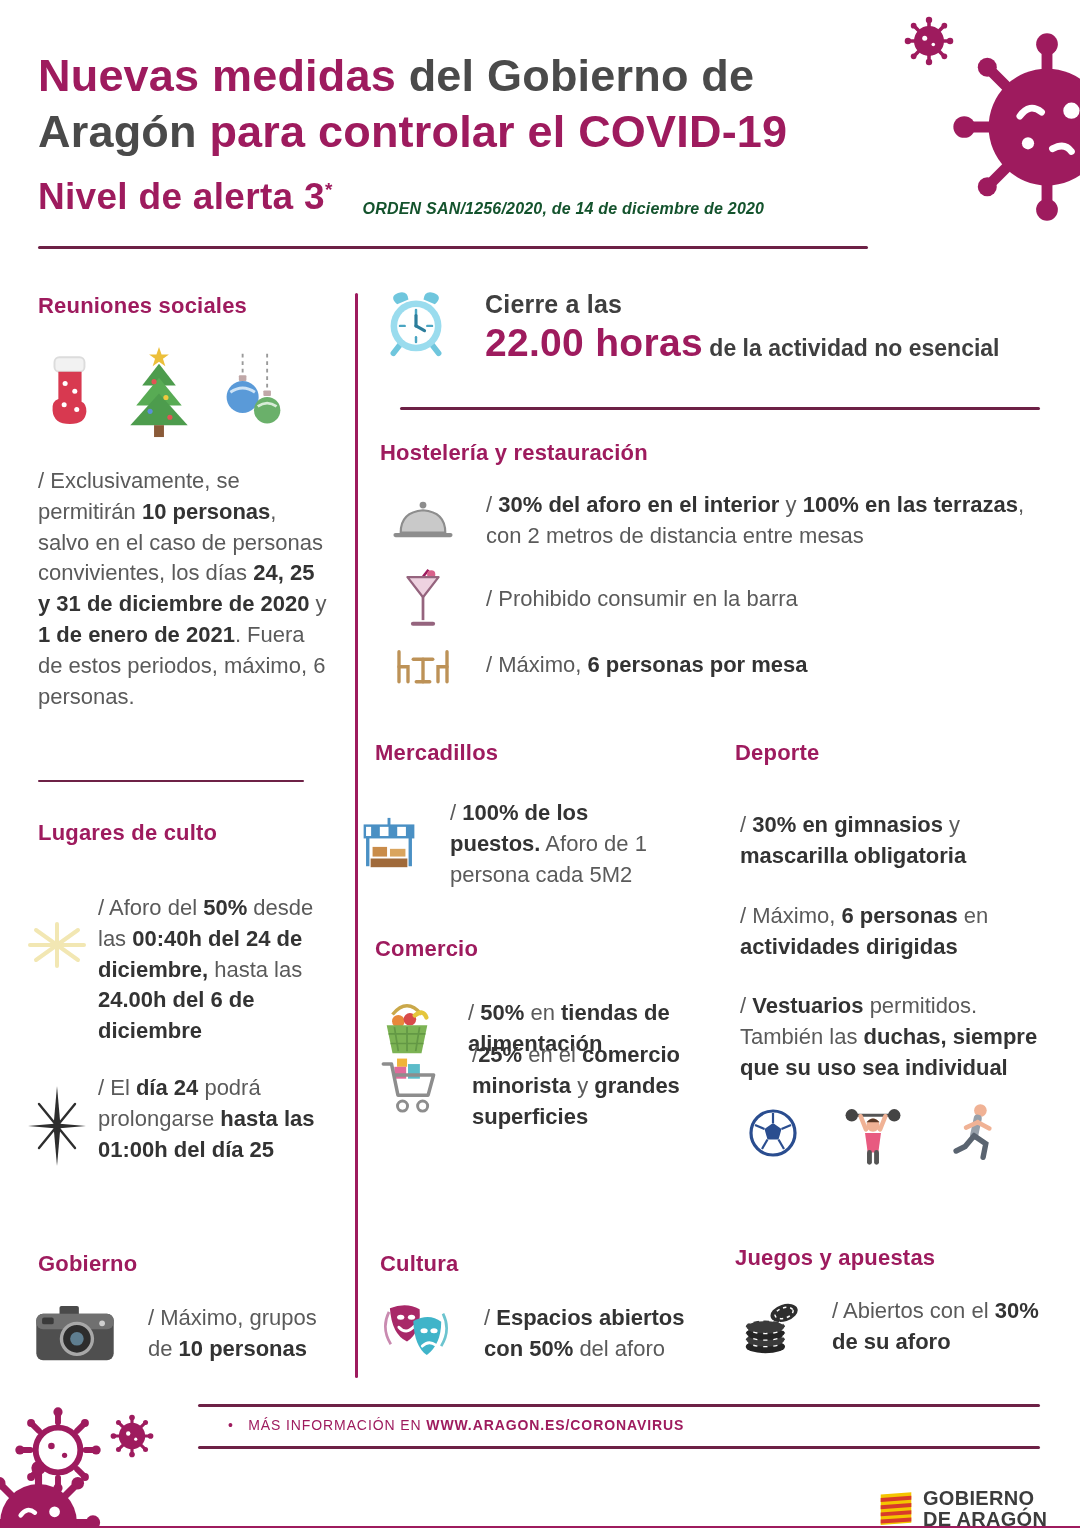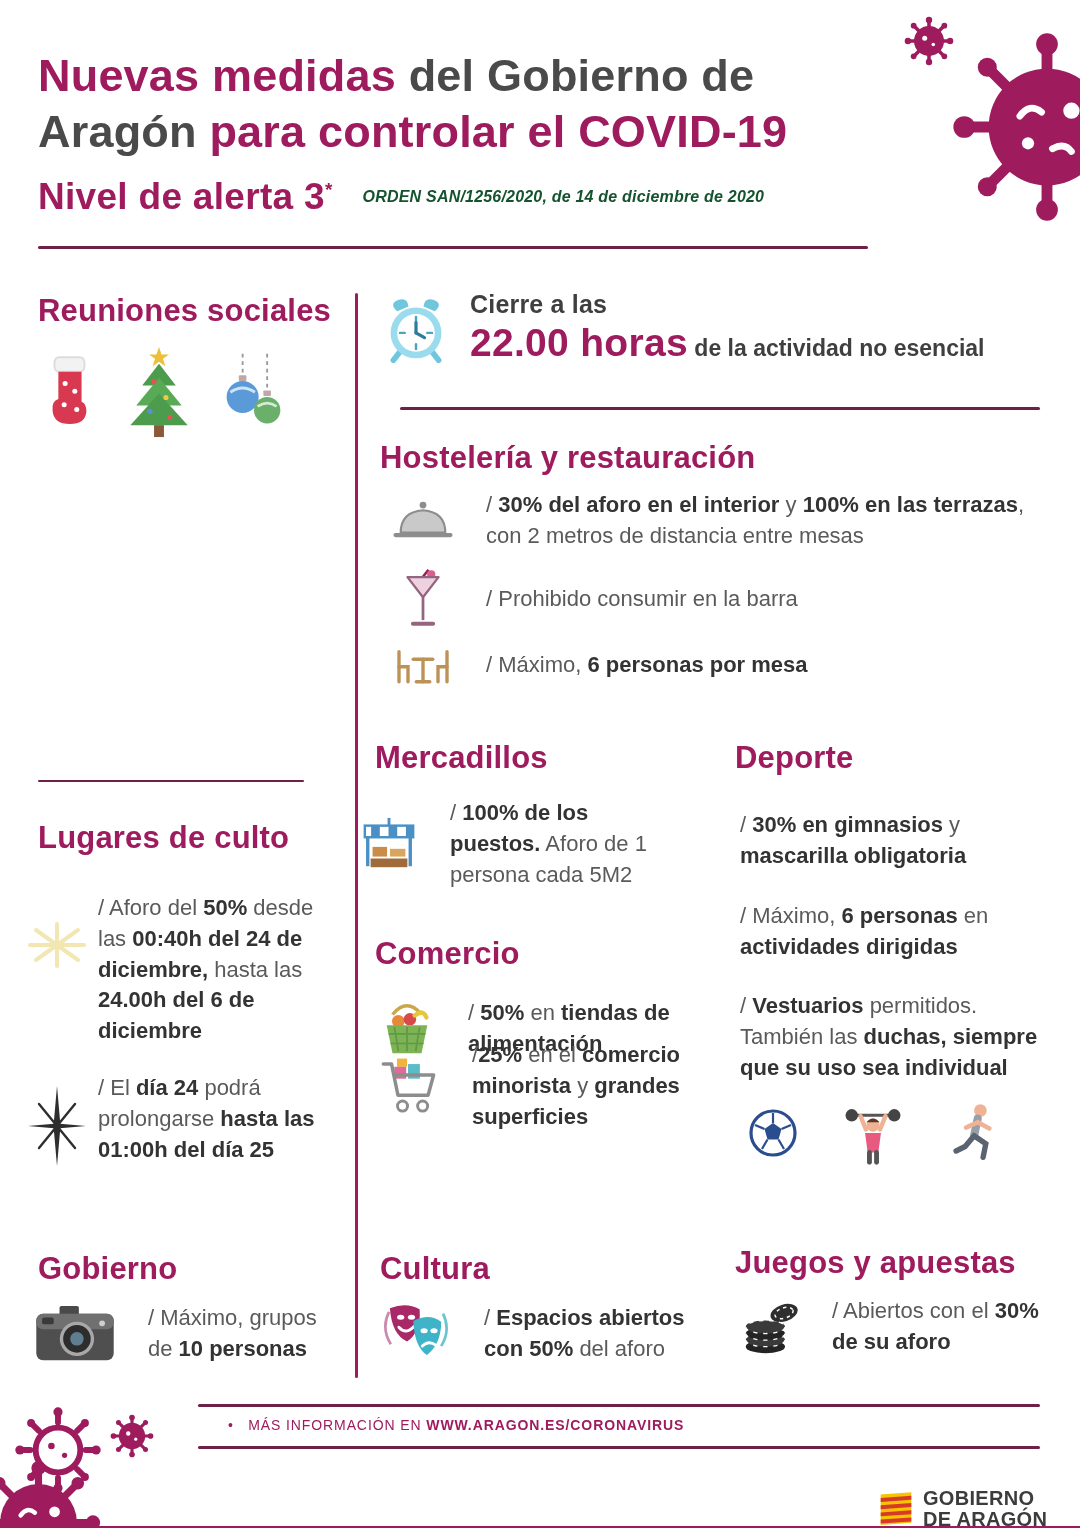--- a/index.html
+++ b/index.html
@@ -4,25 +4,25 @@
 <style>
   *{margin:0;padding:0;box-sizing:border-box}
   html,body{background:#ffffff}
   body{font-family:"Liberation Sans",sans-serif;-webkit-font-smoothing:antialiased}
   .page{position:relative;width:1080px;height:1528px;background:#ffffff;overflow:hidden;margin:8px auto}
   .abs{position:absolute}
   .hr{background:#6d2146;border-radius:2px}
   .vr{width:3px;background:#9e1b5e;border-radius:2px}
   .title{font-size:45px;line-height:1.24;font-weight:700;color:#4a4a4a;letter-spacing:.2px}
   .t-accent{color:#9e1b5e;font-weight:800}
-  .alert-row{display:flex;align-items:center}
+  .alert-row{display:flex;align-items:flex-end}
   .alert{font-size:37px;color:#9e1b5e;font-weight:600;letter-spacing:.3px}
   .alert sup{font-size:19px;font-weight:700}
   .order{font-size:16px;font-style:italic;color:#14532d;font-weight:600;margin-left:30px;letter-spacing:.2px}
-  .sec-title{font-size:31px;font-weight:800;color:#9e1b5e;letter-spacing:.2px}
+  .sec-title{font-size:22px;font-weight:800;color:#9e1b5e;letter-spacing:.2px}
   .body-text{font-size:22px;line-height:1.4;color:#5a5a5a}
   .body-text b{color:#333333}
   .item-row{display:flex;gap:32px}
   .icon-box{flex:0 0 auto;display:flex;align-items:center;justify-content:center}
   .closure-intro{font-size:25px;font-weight:800;color:#3f3f3f;letter-spacing:.2px}
   .closure-time{font-size:39px;font-weight:800;color:#9e1b5e;letter-spacing:.3px}
   .closure-suffix{font-size:23px;font-weight:800;color:#3f3f3f}
   .footer-info{font-size:14px;letter-spacing:.9px;color:#9e1b5e;font-weight:500}
   .footer-info b{font-weight:800}
   .logo{display:flex;align-items:center;gap:9px}
@@ -141,20 +141,21 @@
         <rect x="20" y="23" width="8" height="6" rx="1" fill="#c0a8a8"></rect>
         <circle cx="24" cy="46" r="17" fill="#5a9ad8"></circle>
         <path d="M11 41 q13 -9 26 0" fill="none" stroke="#cfe4f6" stroke-width="3"></path>
         <rect x="46" y="39" width="8" height="6" rx="1" fill="#c0a8a8"></rect>
         <circle cx="50" cy="60" r="14" fill="#6ab06a"></circle>
         <path d="M40 56 q10 -7 20 0" fill="none" stroke="#d7ecd7" stroke-width="3"></path>
       </svg>
     </span>
   </div>
 
+  <p class="abs body-text" style="left:38px;top:458px;width:294px">/ Exclusivamente, se permitirán <b>10 personas</b>, salvo en el caso de personas convivientes, los días <b>24, 25 y 31 de diciembre de 2020</b> y <b>1 de enero de 2021</b>. Fuera de estos periodos, máximo, 6 personas.</p>
 
   <div class="abs hr" style="left:38px;top:772px;width:266px;height:2px"></div>
 
   <h2 class="abs sec-title" style="left:38px;top:812px">Lugares de culto</h2>
 
   <div class="abs" style="left:22px;top:912px;width:70px;height:50px;opacity:.85">
     <svg viewBox="0 0 70 50" width="70" height="50">
       <g stroke="#f0e3a6" stroke-width="4" stroke-linecap="round">
         <line x1="8" y1="25" x2="62" y2="25"></line>
         <line x1="14" y1="10" x2="56" y2="40"></line>
@@ -186,21 +187,21 @@
         <rect x="2" y="10" width="80" height="16" rx="7" fill="#707070"></rect>
         <rect x="8" y="14" width="12" height="7" rx="2" fill="#3a3a3a"></rect>
         <circle cx="44" cy="36" r="16" fill="#2d2d2d" stroke="#a8a8a8" stroke-width="3.5"></circle>
         <circle cx="44" cy="36" r="7" fill="#5f7e90"></circle>
         <circle cx="70" cy="20" r="3" fill="#cfcfcf"></circle>
       </svg>
     </span>
     <span class="body-text" style="width:200px">/ Máximo, grupos de <b>10 personas</b></span>
   </div>
 
-  <div class="abs item-row" style="left:383px;top:282px;width:662px;gap:21px;align-items:flex-end">
+  <div class="abs item-row" style="left:383px;top:282px;width:662px;gap:36px;align-items:flex-start">
     <span class="icon-box">
       <svg viewBox="0 0 70 72" width="66" height="68">
         <path d="M15 15 Q6 7 16 3 Q26 0 27 10 Z" fill="#6fc6dd"></path>
         <path d="M55 15 Q64 7 54 3 Q44 0 43 10 Z" fill="#6fc6dd"></path>
         <line x1="18" y1="58" x2="11" y2="67" stroke="#6fc6dd" stroke-width="6" stroke-linecap="round"></line>
         <line x1="52" y1="58" x2="59" y2="67" stroke="#6fc6dd" stroke-width="6" stroke-linecap="round"></line>
         <circle cx="35" cy="38" r="27" fill="#9adcee"></circle>
         <circle cx="35" cy="38" r="20" fill="#ffffff"></circle>
         <g stroke="#4aa5c2" stroke-width="2.6" stroke-linecap="round">
           <line x1="35" y1="21" x2="35" y2="26"></line>

